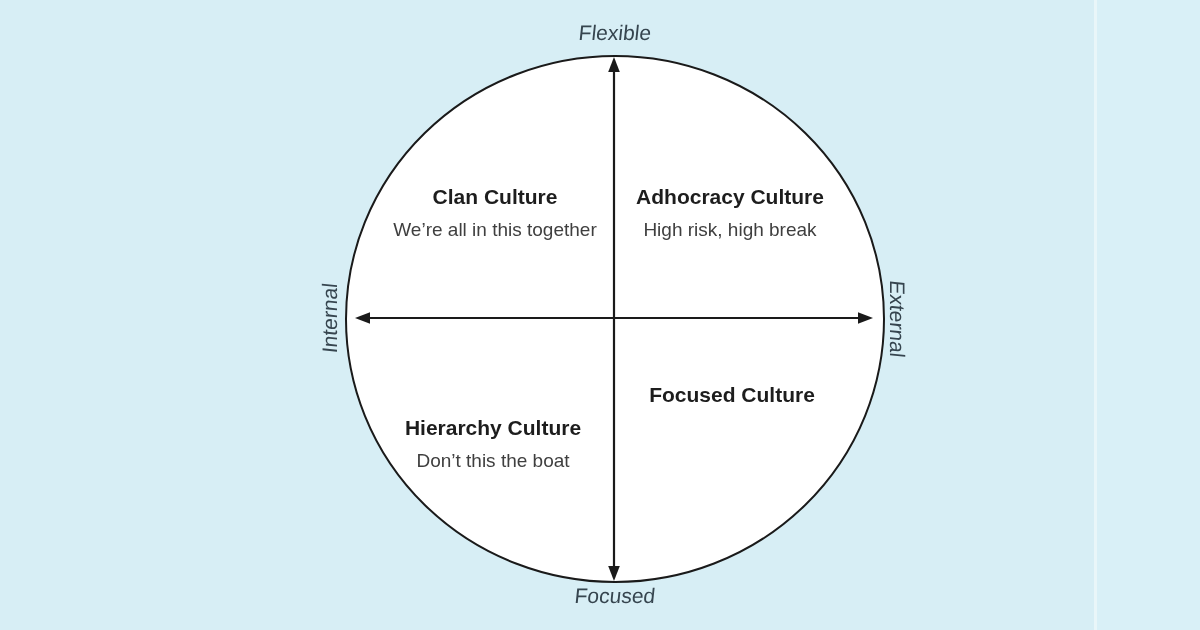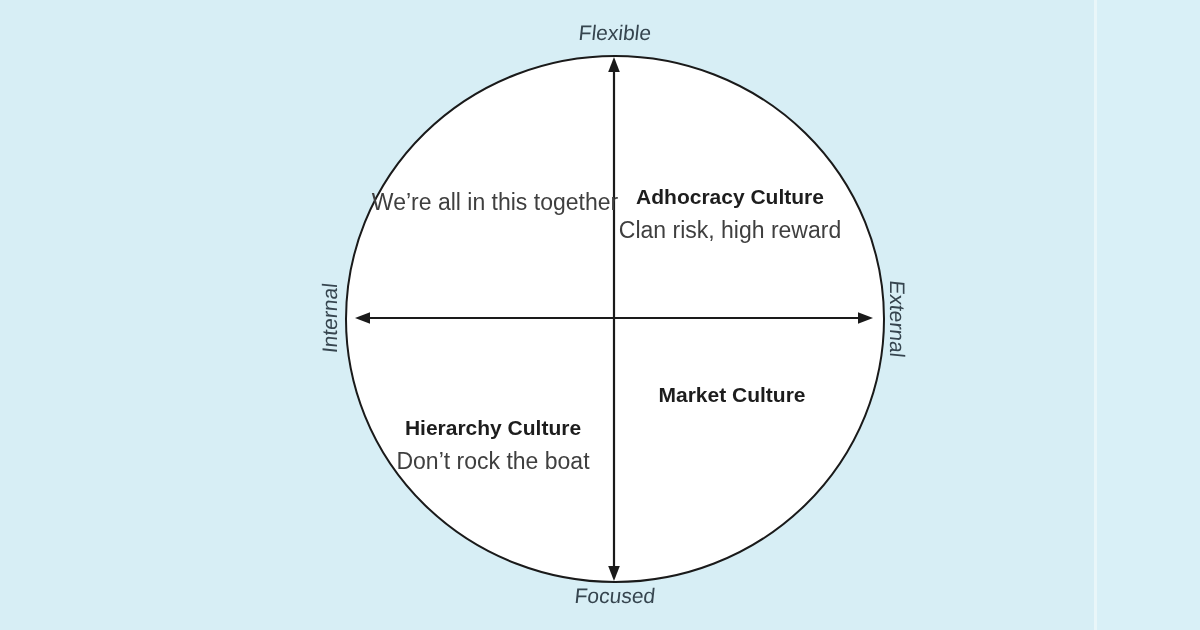--- a/index.html
+++ b/index.html
@@ -57,21 +57,21 @@
     white-space: nowrap;
   }
   .q-title {
     font-size: 21px;
     font-weight: bold;
     line-height: 28px;
     color: #1d1d1d;
   }
   .q-subtitle {
     margin-top: 6px;
-    font-size: 23px;
+    font-size: 19px;
     line-height: 26px;
     color: #3f3f3f;
   }
   .q-clan      { left: 495px; top: 183px; }
   .q-adhocracy { left: 730px; top: 183px; }
   .q-hierarchy { left: 493px; top: 381px; margin-top: 33px; }
   .q-market    { left: 732px; top: 381px; }
 </style>
 </head>
 <body>
@@ -98,30 +98,31 @@
     <span class="slant">Focused</span>
   </div>
   <div class="axis-label axis-left">
     <span class="slant">Internal</span>
   </div>
   <div class="axis-label axis-right">
     <span class="slant">External</span>
   </div>
 
   <div class="quadrant q-clan">
+    <div class="q-title">Clan Culture</div>
     <div class="q-subtitle">We’re all in this together</div>
   </div>
 
   <div class="quadrant q-adhocracy">
     <div class="q-title">Adhocracy Culture</div>
-    <div class="q-subtitle">Clan risk, high reward</div>
+    <div class="q-subtitle">High risk, high break</div>
   </div>
 
   <div class="quadrant q-hierarchy">
     <div class="q-title">Hierarchy Culture</div>
-    <div class="q-subtitle">Don’t rock the boat</div>
+    <div class="q-subtitle">Don’t this the boat</div>
   </div>
 
   <div class="quadrant q-market">
-    <div class="q-title">Market Culture</div>
+    <div class="q-title">Focused Culture</div>
   </div>
 
 </div>
 
 </body></html>

